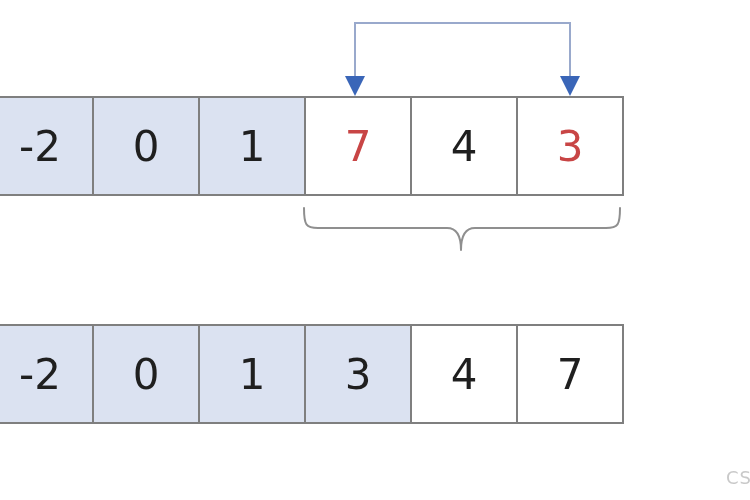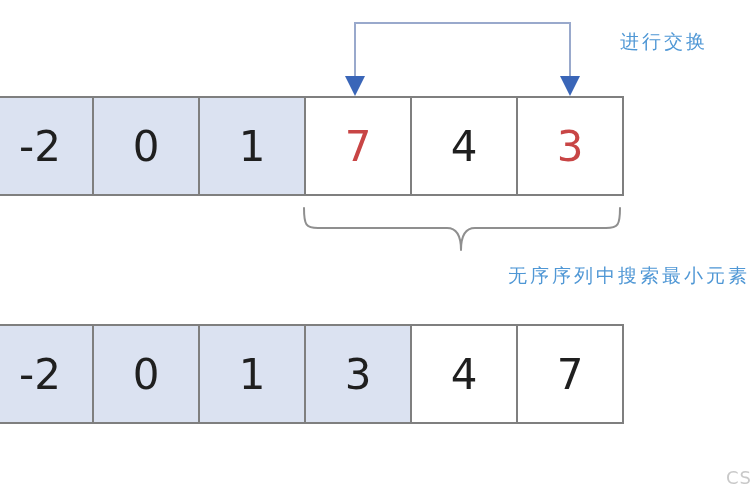--- a/index.html
+++ b/index.html
@@ -86,18 +86,16 @@
 
   <svg class="overlay" viewBox="0 0 750 500" xmlns="http://www.w3.org/2000/svg">
     <g>
       <path d="M 355 80 L 355 23 L 570 23 L 570 80" fill="none" style="stroke: var(--arrow-line, #99a9cc);" stroke-width="2"></path>
       <polygon points="345,76 365,76 355,96" style="fill: var(--arrow-head, #3a66b8);"></polygon>
       <polygon points="560,76 580,76 570,96" style="fill: var(--arrow-head, #3a66b8);"></polygon>
     </g>
     <path d="M 304 208 C 304 225, 306 228, 318 228 L 447 228 Q 461 228, 461 250 Q 461 228, 475 228 L 606 228 C 618 228, 620 225, 620 208" fill="none" style="stroke: var(--brace, #8f8f8f);" stroke-width="2" stroke-linecap="round" stroke-linejoin="round"></path>
   </svg>
 
-  <div class="anno anno-swap">进行交换</div>
-  <div class="anno anno-search">无序序列中搜索最小元素</div>
 
   <div class="watermark">CS</div>
 
 </div>
 
 </body></html>

